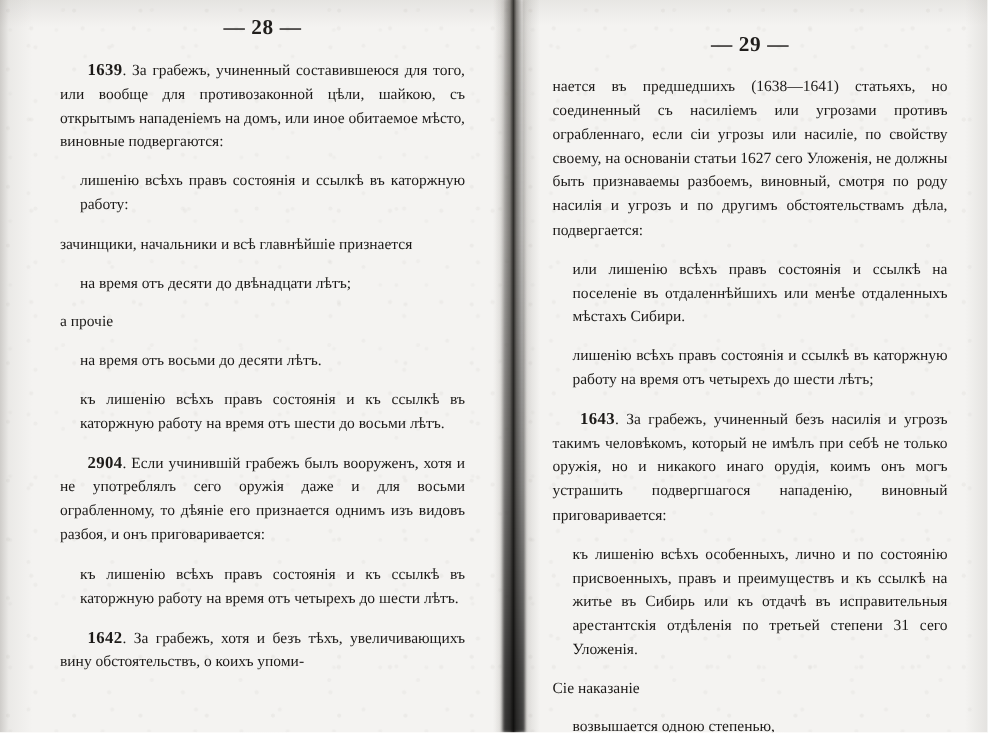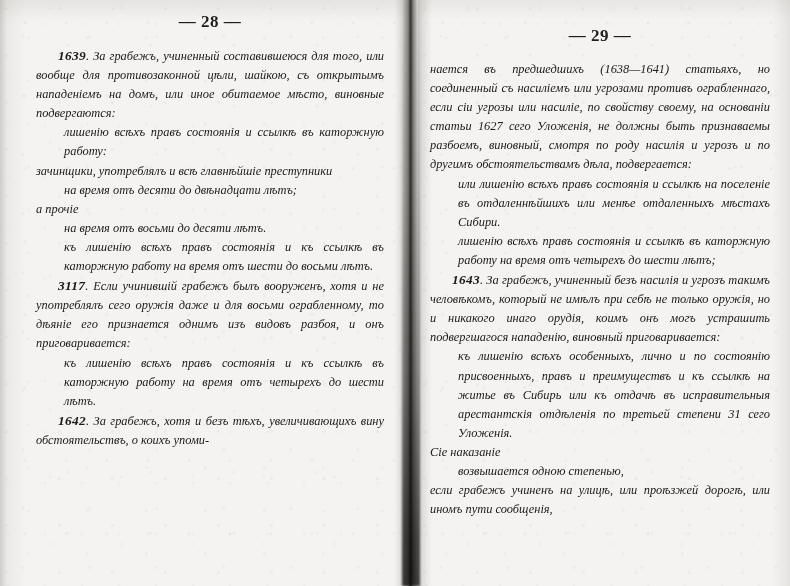--- a/index.html
+++ b/index.html
@@ -130,21 +130,21 @@
   .page.right .folio { margin-top: 26px; }
 
   .body {
     font-size: 12.4px;
     line-height: 19.1px;
     text-align: justify;
     text-justify: inter-word;
     color: #1c1a18;
   }
 
-  p { margin: 0; font-style: italic; }
+  p { margin: 12px; }
 
   
   .art {
     text-indent: 22px;
   }
   .artno {
     font-weight: 700;
     font-size: 13.4px;
     letter-spacing: .3px;
   }
@@ -172,28 +172,28 @@
 
   <div class="gutter"></div>
   <div class="gutter-deepen"></div>
 
   <div class="page left">
     <div class="folio">— 28 —</div>
     <div class="body">
 
       <p class="art"><span class="artno">1639</span><span>. За грабежъ, учиненный составившеюся для того, или вообще для противозаконной цѣли, шайкою, съ открытымъ нападеніемъ на домъ, или иное обитаемое мѣсто, виновные подвергаются:</span></p>
       <p class="pen">лишенію всѣхъ правъ состоянія и ссылкѣ въ каторжную работу:</p>
-      <p class="flush">зачинщики, употреблялъ и всѣ главнѣйшіе преступники</p>
+      <p class="flush">зачинщики, начальники и всѣ главнѣйшіе признается</p>
       <p class="pen">на время отъ десяти до двѣнадцати лѣтъ;</p>
       <p class="flush">а прочіе</p>
       <p class="pen">на время отъ восьми до десяти лѣтъ.</p>
 
       <p class="pen">къ лишенію всѣхъ правъ состоянія и къ ссылкѣ въ каторжную работу на время отъ шести до восьми лѣтъ.</p>
 
-      <p class="art"><span class="artno">3117</span><span>. Если учинившій грабежъ былъ вооруженъ, хотя и не употреблялъ сего оружія даже и для восьми ограбленному, то дѣяніе его признается однимъ изъ видовъ разбоя, и онъ приговаривается:</span></p>
+      <p class="art"><span class="artno">2904</span><span>. Если учинившій грабежъ былъ вооруженъ, хотя и не употреблялъ сего оружія даже и для восьми ограбленному, то дѣяніе его признается однимъ изъ видовъ разбоя, и онъ приговаривается:</span></p>
       <p class="pen">къ лишенію всѣхъ правъ состоянія и къ ссылкѣ въ каторжную работу на время отъ четырехъ до шести лѣтъ.</p>
 
       <p class="art"><span class="artno">1642</span><span>. За грабежъ, хотя и безъ тѣхъ, увеличивающихъ вину обстоятельствъ, о коихъ упоми-</span></p>
 
     </div>
   </div>
 
   <div class="page right">
     <div class="folio">— 29 —</div>
     <div class="body">

